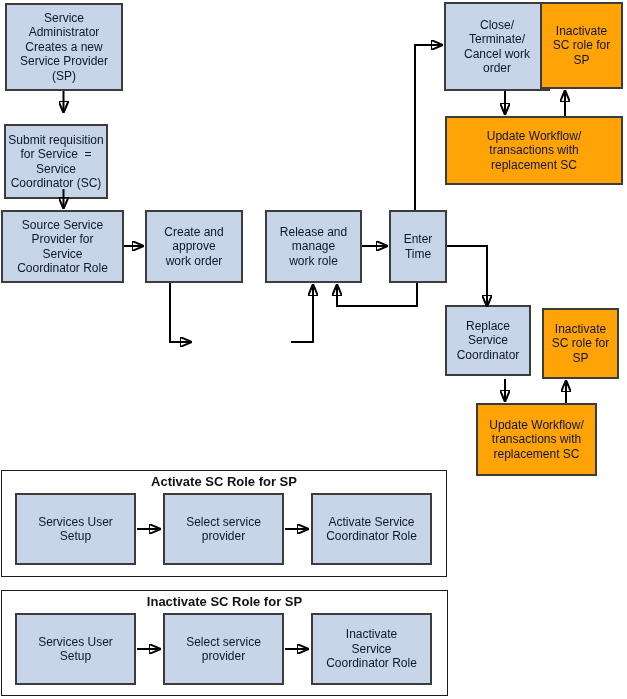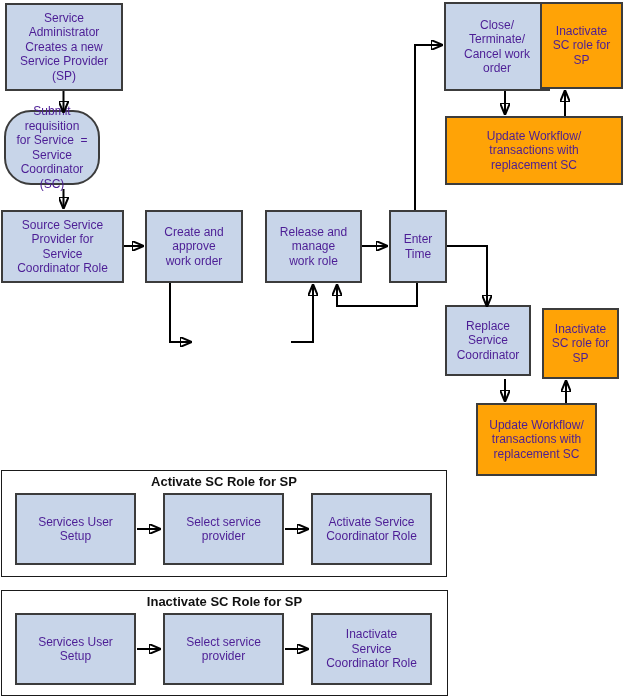--- a/index.html
+++ b/index.html
@@ -15,30 +15,30 @@
   .node {
     position: absolute;
     box-sizing: border-box;
     display: flex;
     align-items: center;
     justify-content: center;
     text-align: center;
     white-space: pre-line;
     font-size: 12px;
     line-height: 14.5px;
-    color: #4c1d95;
+    color: #0f172a;
     border: 2px solid var(--node-border, #3c3c3c);
     padding: 2px;
   }
   .node.blue   { background: var(--process-fill, #c8d5e9); }
   .node.orange { background: var(--highlight-fill, #ffa306); }
 
   
   #n-service-admin   { left: 5px;   top: 3px;   width: 118px; height: 88px; }
-  #n-submit-req      { left: 4px;   top: 110px; width: 96px; height: 75px; border-radius: 27px; }
+  #n-submit-req      { left: 4px;   top: 124px; width: 104px; height: 75px; }
   #n-source-sp       { left: 1px;   top: 210px; width: 123px; height: 73px; }
   #n-create-approve  { left: 145px; top: 210px; width: 98px;  height: 73px; }
   #n-activate-sc     { left: 193px; top: 307px; width: 98px;  height: 72px; }
   #n-release-manage  { left: 265px; top: 210px; width: 97px;  height: 73px; }
   #n-enter-time      { left: 389px; top: 210px; width: 58px;  height: 73px; }
   #n-close-term      { left: 444px; top: 2px;   width: 106px;  height: 89px; }
   #n-inactivate-top  { left: 540px; top: 2px;   width: 83px;  height: 87px; }
   #n-update-top      { left: 445px; top: 116px; width: 178px; height: 69px; }
   #n-replace-sc      { left: 445px; top: 305px; width: 86px;  height: 71px; }
   #n-inactivate-bot  { left: 542px; top: 308px; width: 77px;  height: 71px; }

